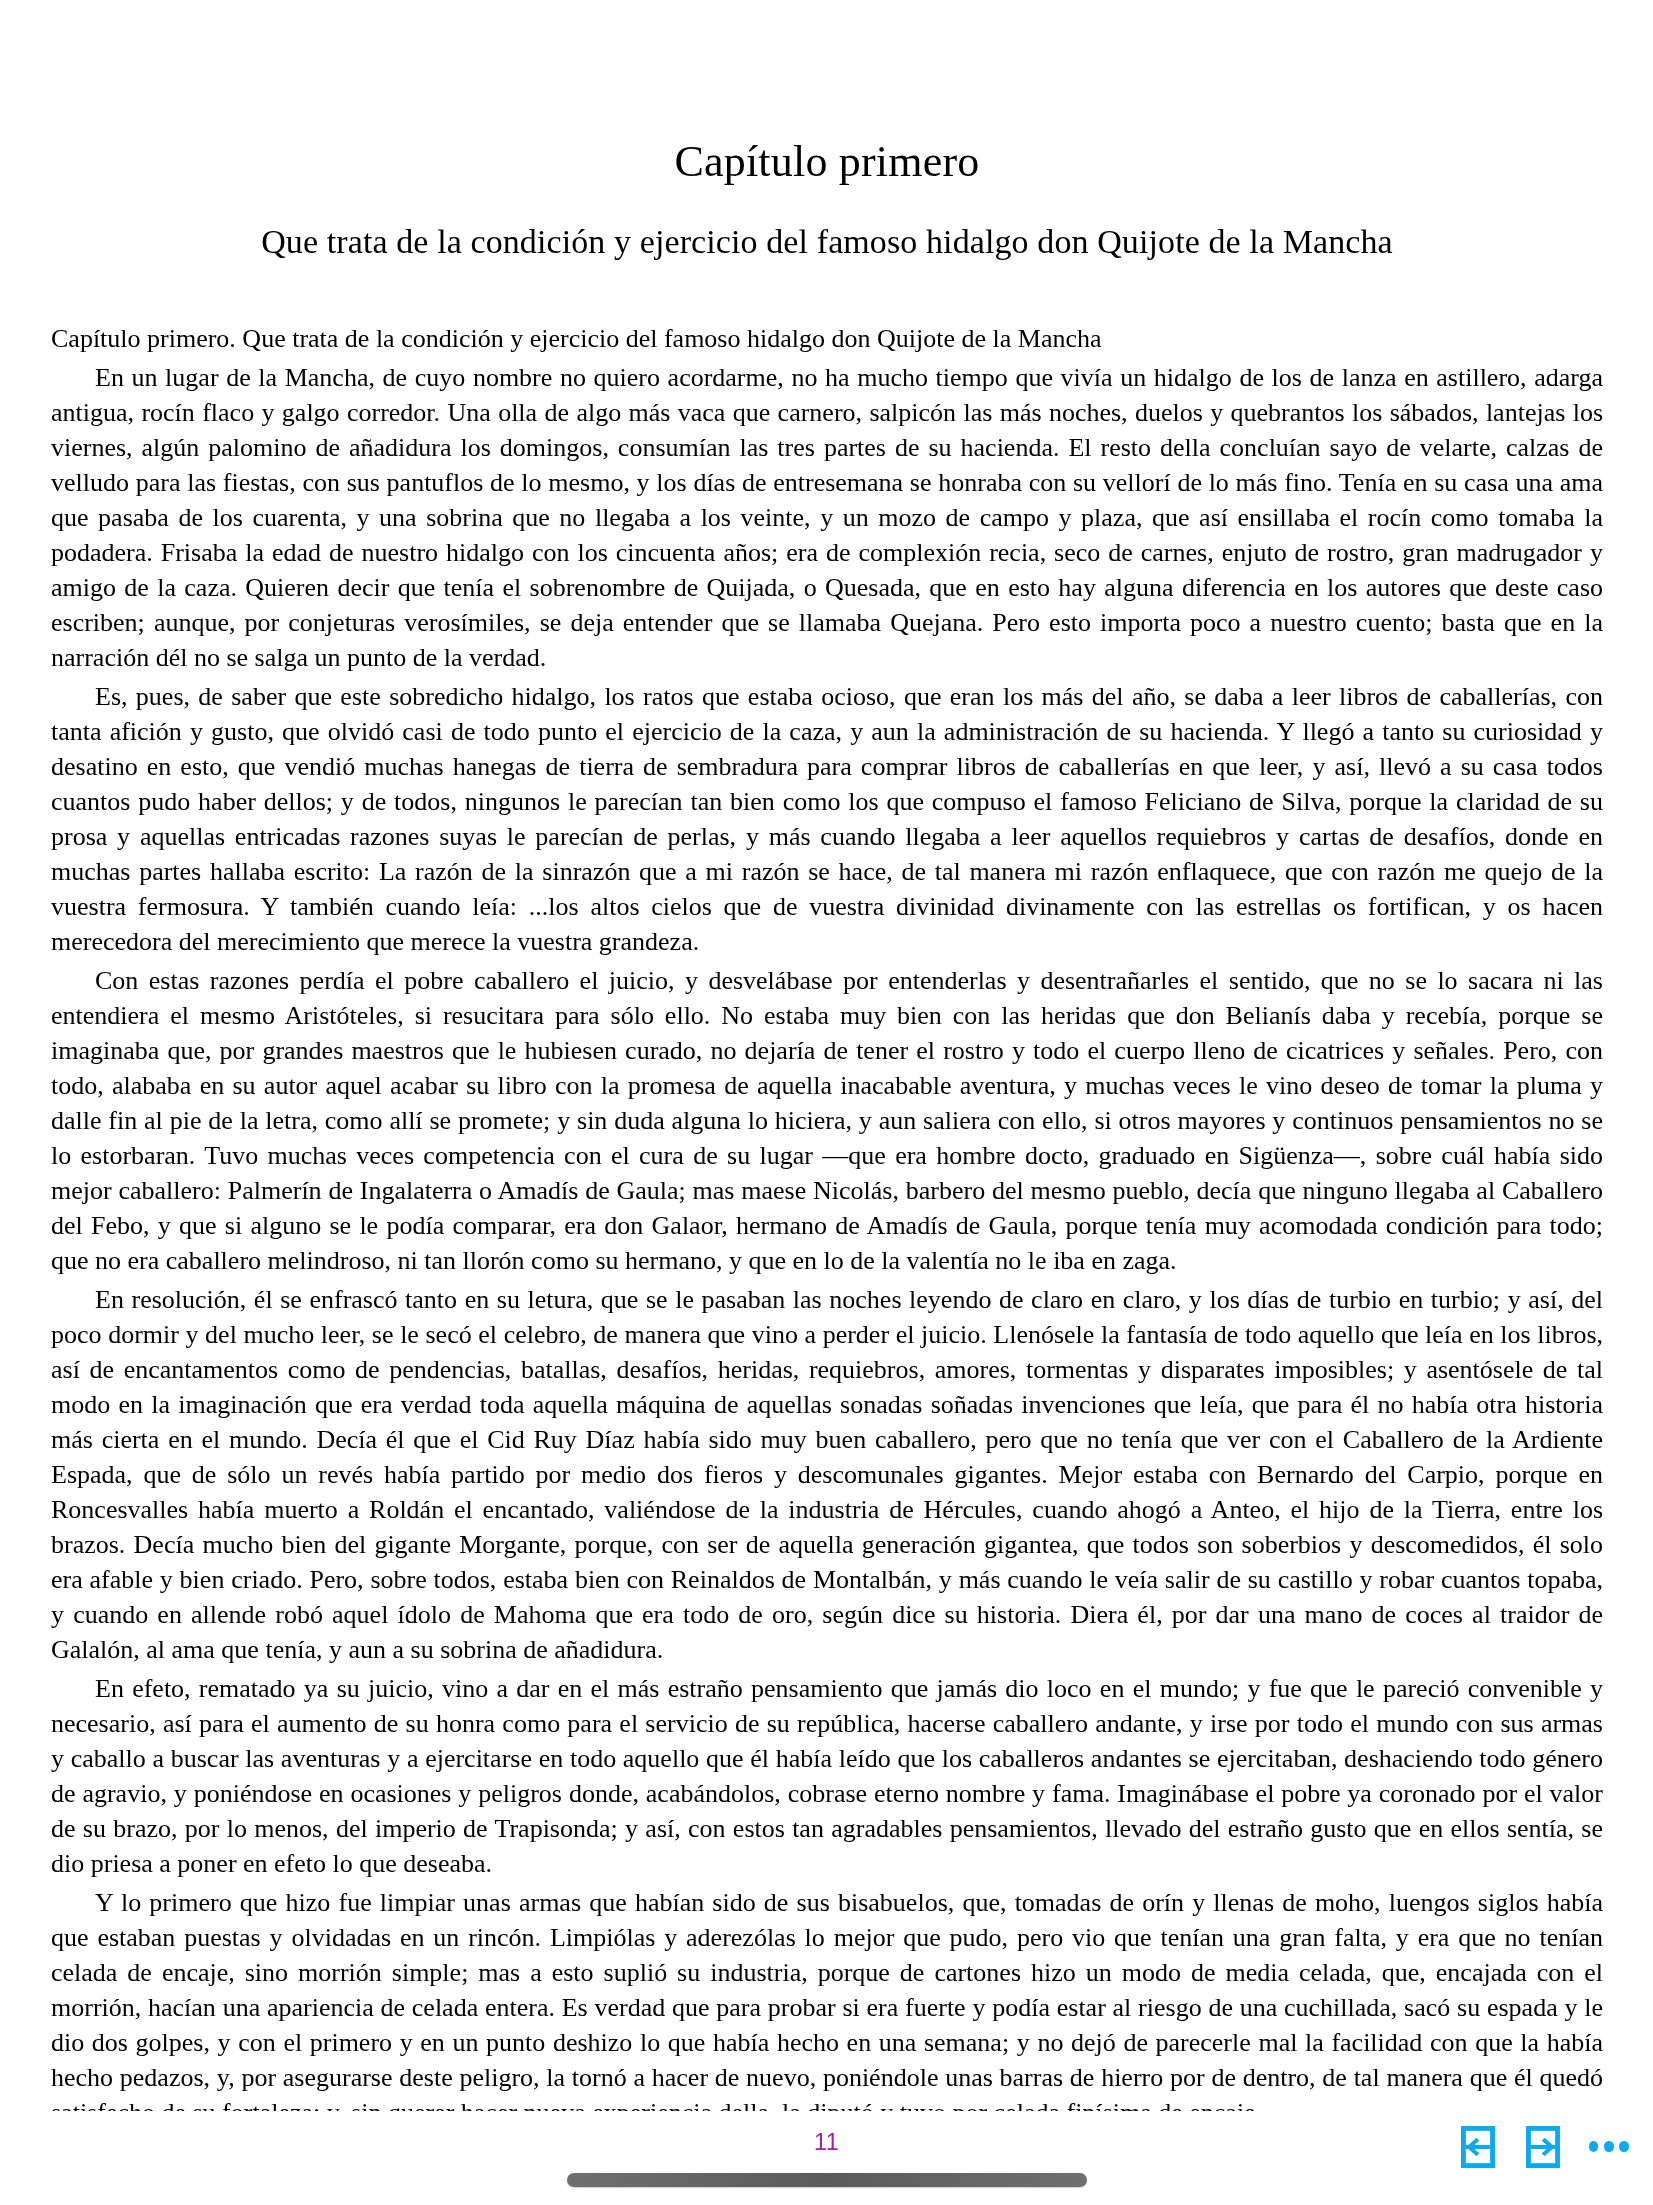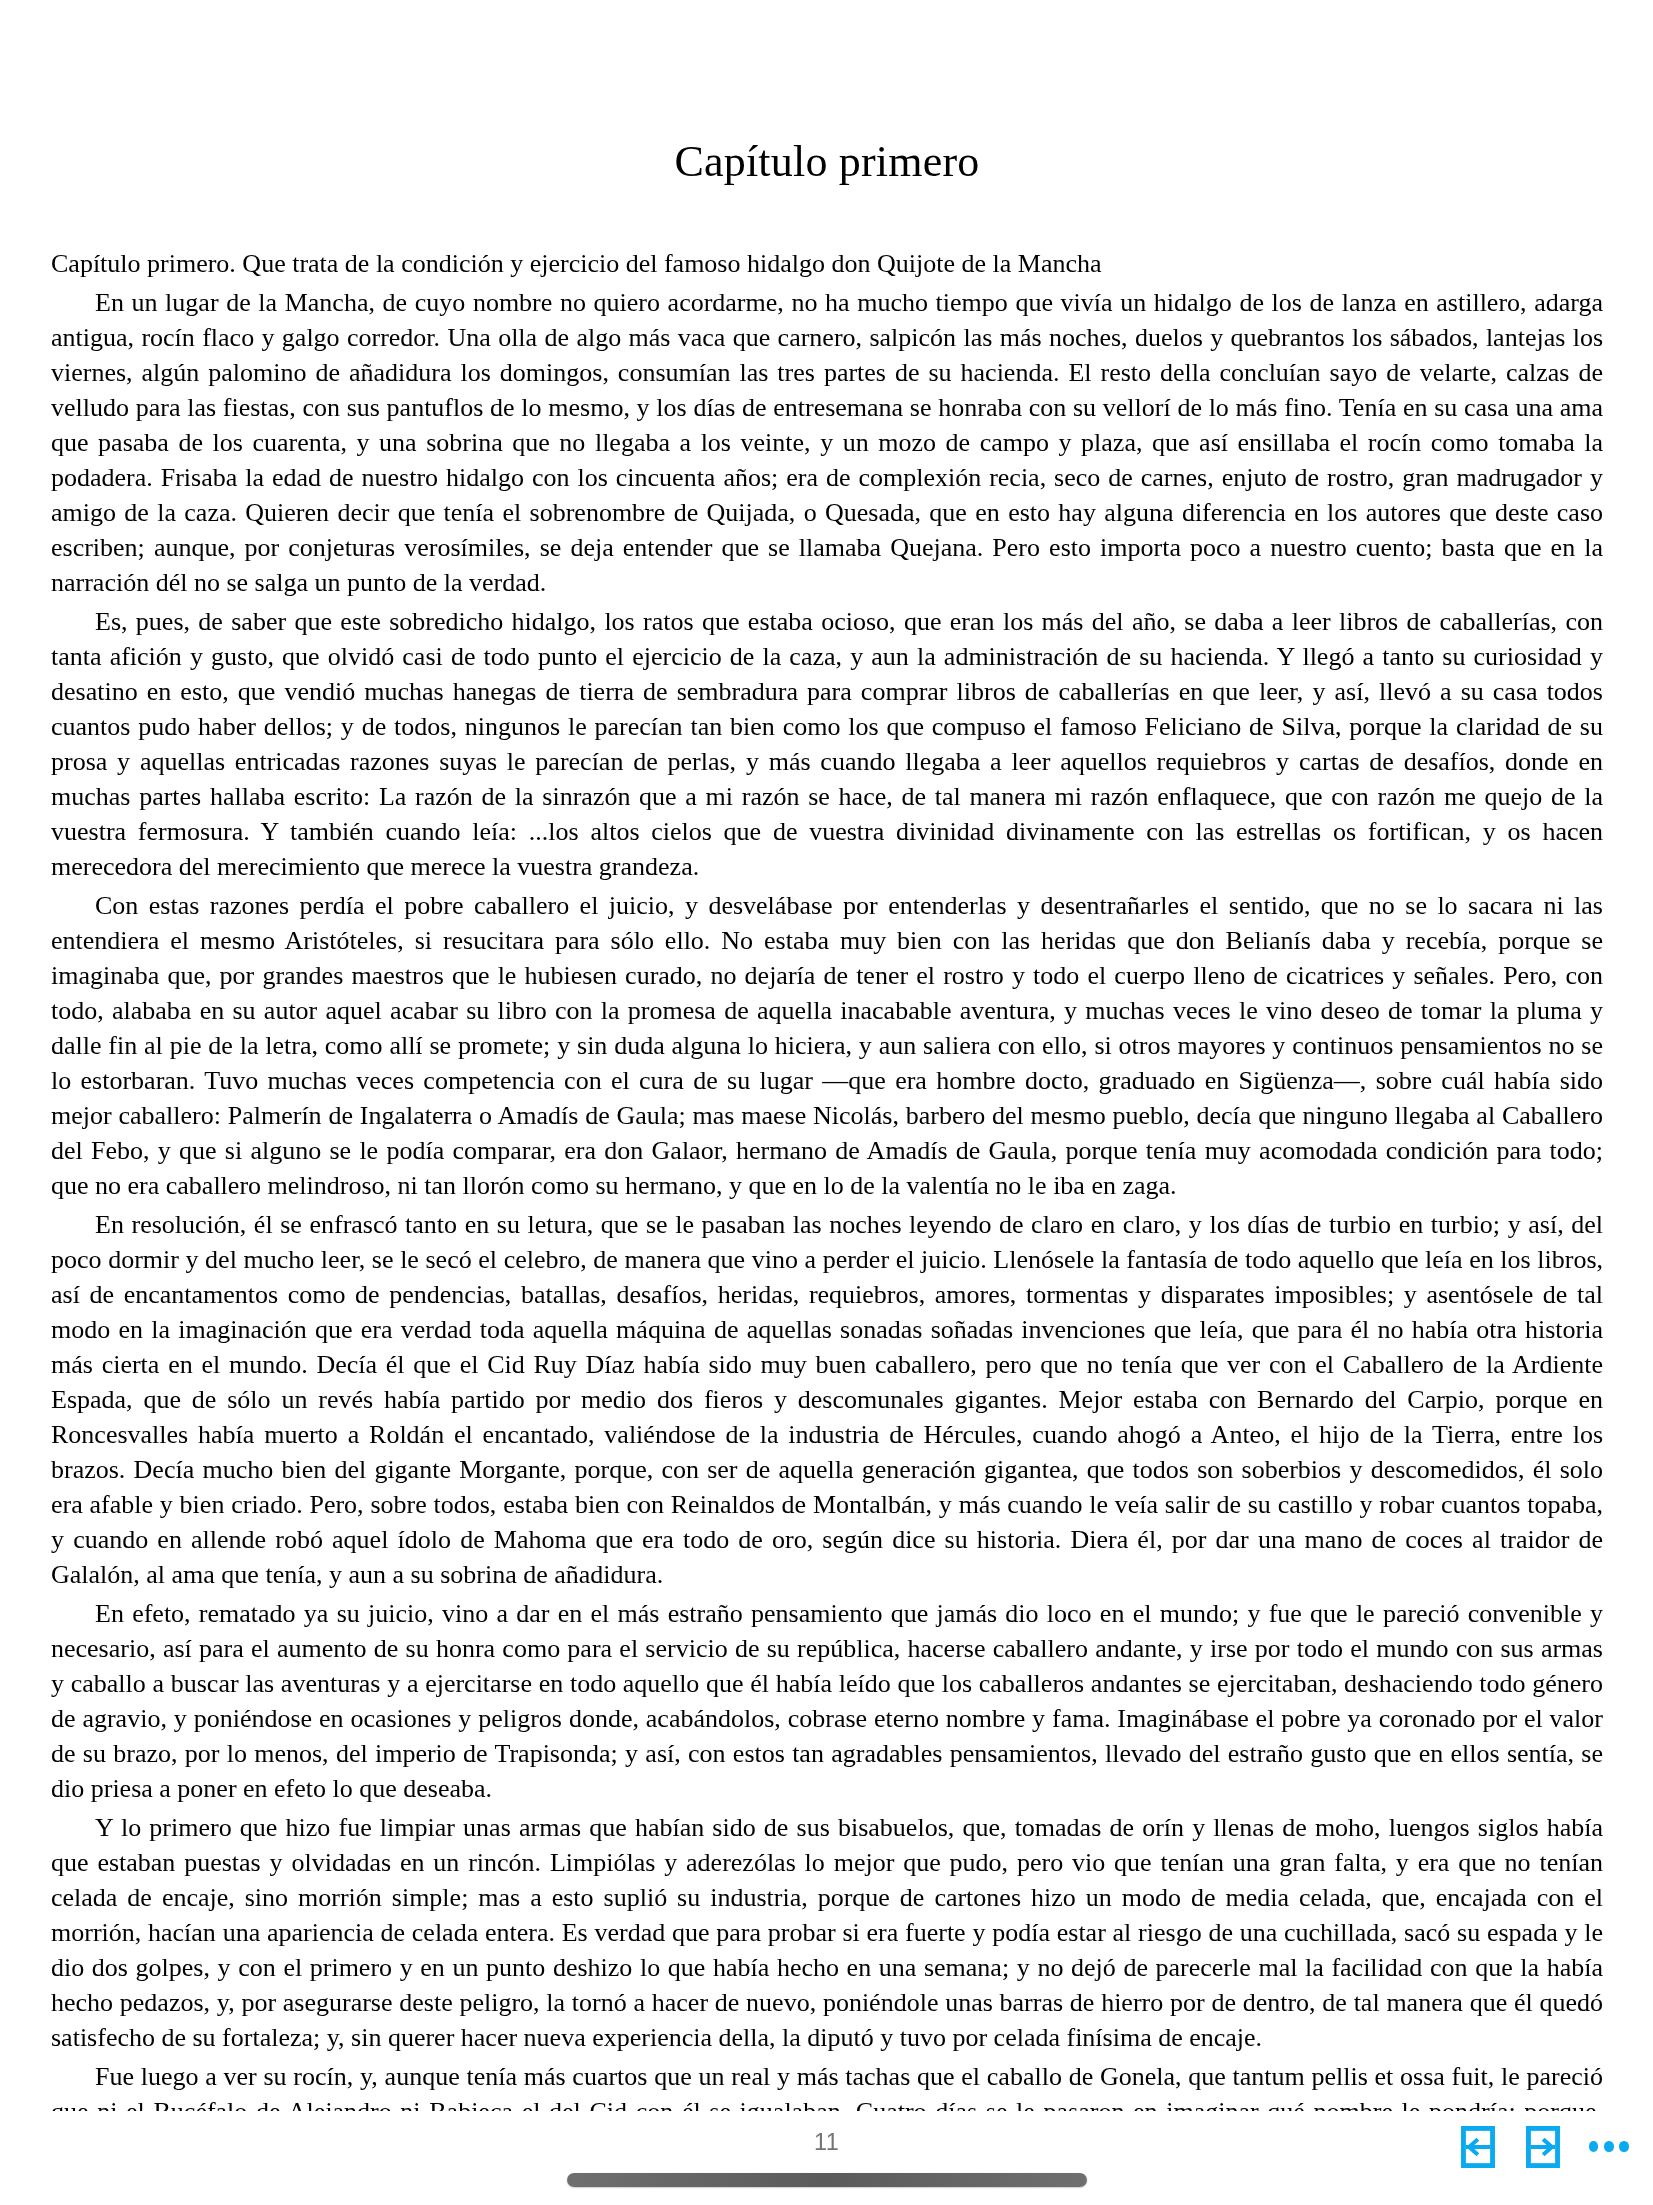--- a/index.html
+++ b/index.html
@@ -81,21 +81,21 @@
   }
 
   .page-number {
     position: absolute;
     left: 0;
     right: 0;
     top: 18px;
     text-align: center;
     font-family: "Liberation Sans", "DejaVu Sans", sans-serif;
     font-size: 23.4px;
-    color: #737373;
+    color: #a21caf;
     letter-spacing: 0.4px;
   }
 
   .nav-icons {
     position: absolute;
     right: 19.4px;
     top: 13px;
     display: flex;
     align-items: center;
     gap: 27.4px;
@@ -141,20 +141,21 @@
 </style>
 </head>
 <body>
 
 <div id="reader">
 
   <div class="page-body">
 
     <h1 class="chapter-title">Capítulo primero</h1>
 
+    <h2 class="chapter-subtitle">Que trata de la condición y ejercicio del famoso hidalgo don Quijote de la Mancha</h2>
 
     <div class="body-text">
       <p>Capítulo primero. Que trata de la condición y ejercicio del famoso hidalgo don Quijote de la Mancha</p>
       <p class="indent">En un lugar de la Mancha, de cuyo nombre no quiero acordarme, no ha mucho tiempo que vivía un hidalgo de los de lanza en astillero, adarga antigua, rocín flaco y galgo corredor. Una olla de algo más vaca que carnero, salpicón las más noches, duelos y quebrantos los sábados, lantejas los viernes, algún palomino de añadidura los domingos, consumían las tres partes de su hacienda. El resto della concluían sayo de velarte, calzas de velludo para las fiestas, con sus pantuflos de lo mesmo, y los días de entresemana se honraba con su vellorí de lo más fino. Tenía en su casa una ama que pasaba de los cuarenta, y una sobrina que no llegaba a los veinte, y un mozo de campo y plaza, que así ensillaba el rocín como tomaba la podadera. Frisaba la edad de nuestro hidalgo con los cincuenta años; era de complexión recia, seco de carnes, enjuto de rostro, gran madrugador y amigo de la caza. Quieren decir que tenía el sobrenombre de Quijada, o Quesada, que en esto hay alguna diferencia en los autores que deste caso escriben; aunque, por conjeturas verosímiles, se deja entender que se llamaba Quejana. Pero esto importa poco a nuestro cuento; basta que en la narración dél no se salga un punto de la verdad.</p>
       <p class="indent">Es, pues, de saber que este sobredicho hidalgo, los ratos que estaba ocioso, que eran los más del año, se daba a leer libros de caballerías, con tanta afición y gusto, que olvidó casi de todo punto el ejercicio de la caza, y aun la administración de su hacienda. Y llegó a tanto su curiosidad y desatino en esto, que vendió muchas hanegas de tierra de sembradura para comprar libros de caballerías en que leer, y así, llevó a su casa todos cuantos pudo haber dellos; y de todos, ningunos le parecían tan bien como los que compuso el famoso Feliciano de Silva, porque la claridad de su prosa y aquellas entricadas razones suyas le parecían de perlas, y más cuando llegaba a leer aquellos requiebros y cartas de desafíos, donde en muchas partes hallaba escrito: La razón de la sinrazón que a mi razón se hace, de tal manera mi razón enflaquece, que con razón me quejo de la vuestra fermosura. Y también cuando leía: ...los altos cielos que de vuestra divinidad divinamente con las estrellas os fortifican, y os hacen merecedora del merecimiento que merece la vuestra grandeza.</p>
       <p class="indent">Con estas razones perdía el pobre caballero el juicio, y desvelábase por entenderlas y desentrañarles el sentido, que no se lo sacara ni las entendiera el mesmo Aristóteles, si resucitara para sólo ello. No estaba muy bien con las heridas que don Belianís daba y recebía, porque se imaginaba que, por grandes maestros que le hubiesen curado, no dejaría de tener el rostro y todo el cuerpo lleno de cicatrices y señales. Pero, con todo, alababa en su autor aquel acabar su libro con la promesa de aquella inacabable aventura, y muchas veces le vino deseo de tomar la pluma y dalle fin al pie de la letra, como allí se promete; y sin duda alguna lo hiciera, y aun saliera con ello, si otros mayores y continuos pensamientos no se lo estorbaran. Tuvo muchas veces competencia con el cura de su lugar —que era hombre docto, graduado en Sigüenza—, sobre cuál había sido mejor caballero: Palmerín de Ingalaterra o Amadís de Gaula; mas maese Nicolás, barbero del mesmo pueblo, decía que ninguno llegaba al Caballero del Febo, y que si alguno se le podía comparar, era don Galaor, hermano de Amadís de Gaula, porque tenía muy acomodada condición para todo; que no era caballero melindroso, ni tan llorón como su hermano, y que en lo de la valentía no le iba en zaga.</p>
       <p class="indent">En resolución, él se enfrascó tanto en su letura, que se le pasaban las noches leyendo de claro en claro, y los días de turbio en turbio; y así, del poco dormir y del mucho leer, se le secó el celebro, de manera que vino a perder el juicio. Llenósele la fantasía de todo aquello que leía en los libros, así de encantamentos como de pendencias, batallas, desafíos, heridas, requiebros, amores, tormentas y disparates imposibles; y asentósele de tal modo en la imaginación que era verdad toda aquella máquina de aquellas sonadas soñadas invenciones que leía, que para él no había otra historia más cierta en el mundo. Decía él que el Cid Ruy Díaz había sido muy buen caballero, pero que no tenía que ver con el Caballero de la Ardiente Espada, que de sólo un revés había partido por medio dos fieros y descomunales gigantes. Mejor estaba con Bernardo del Carpio, porque en Roncesvalles había muerto a Roldán el encantado, valiéndose de la industria de Hércules, cuando ahogó a Anteo, el hijo de la Tierra, entre los brazos. Decía mucho bien del gigante Morgante, porque, con ser de aquella generación gigantea, que todos son soberbios y descomedidos, él solo era afable y bien criado. Pero, sobre todos, estaba bien con Reinaldos de Montalbán, y más cuando le veía salir de su castillo y robar cuantos topaba, y cuando en allende robó aquel ídolo de Mahoma que era todo de oro, según dice su historia. Diera él, por dar una mano de coces al traidor de Galalón, al ama que tenía, y aun a su sobrina de añadidura.</p>
       <p class="indent">En efeto, rematado ya su juicio, vino a dar en el más estraño pensamiento que jamás dio loco en el mundo; y fue que le pareció convenible y necesario, así para el aumento de su honra como para el servicio de su república, hacerse caballero andante, y irse por todo el mundo con sus armas y caballo a buscar las aventuras y a ejercitarse en todo aquello que él había leído que los caballeros andantes se ejercitaban, deshaciendo todo género de agravio, y poniéndose en ocasiones y peligros donde, acabándolos, cobrase eterno nombre y fama. Imaginábase el pobre ya coronado por el valor de su brazo, por lo menos, del imperio de Trapisonda; y así, con estos tan agradables pensamientos, llevado del estraño gusto que en ellos sentía, se dio priesa a poner en efeto lo que deseaba.</p>
       <p class="indent">Y lo primero que hizo fue limpiar unas armas que habían sido de sus bisabuelos, que, tomadas de orín y llenas de moho, luengos siglos había que estaban puestas y olvidadas en un rincón. Limpiólas y aderezólas lo mejor que pudo, pero vio que tenían una gran falta, y era que no tenían celada de encaje, sino morrión simple; mas a esto suplió su industria, porque de cartones hizo un modo de media celada, que, encajada con el morrión, hacían una apariencia de celada entera. Es verdad que para probar si era fuerte y podía estar al riesgo de una cuchillada, sacó su espada y le dio dos golpes, y con el primero y en un punto deshizo lo que había hecho en una semana; y no dejó de parecerle mal la facilidad con que la había hecho pedazos, y, por asegurarse deste peligro, la tornó a hacer de nuevo, poniéndole unas barras de hierro por de dentro, de tal manera que él quedó satisfecho de su fortaleza; y, sin querer hacer nueva experiencia della, la diputó y tuvo por celada finísima de encaje.</p>
       <p class="indent">Fue luego a ver su rocín, y, aunque tenía más cuartos que un real y más tachas que el caballo de Gonela, que tantum pellis et ossa fuit, le pareció que ni el Bucéfalo de Alejandro ni Babieca el del Cid con él se igualaban. Cuatro días se le pasaron en imaginar qué nombre le pondría; porque, según se decía él a sí mesmo, no era razón que caballo de caballero tan famoso, y tan bueno él por sí, estuviese sin nombre conocido; y ansí, procuraba acomodársele de manera que declarase quién había sido, antes que fuese de caballero andante, y lo que era entonces; pues estaba muy puesto en razón que, mudando su señor estado, mudase él también el nombre, y le cobrase famoso y de estruendo, como convenía a la nueva orden y al nuevo ejercicio que ya profesaba. Y así, después de muchos nombres que formó, borró y quitó, añadió, deshizo y tornó a hacer en su memoria e imaginación, al fin le vino a llamar Rocinante: nombre, a su parecer, alto, sonoro y significativo de lo que había sido cuando fue rocín, antes de lo que ahora era, que era antes y primero de todos los rocines del mundo.</p>

